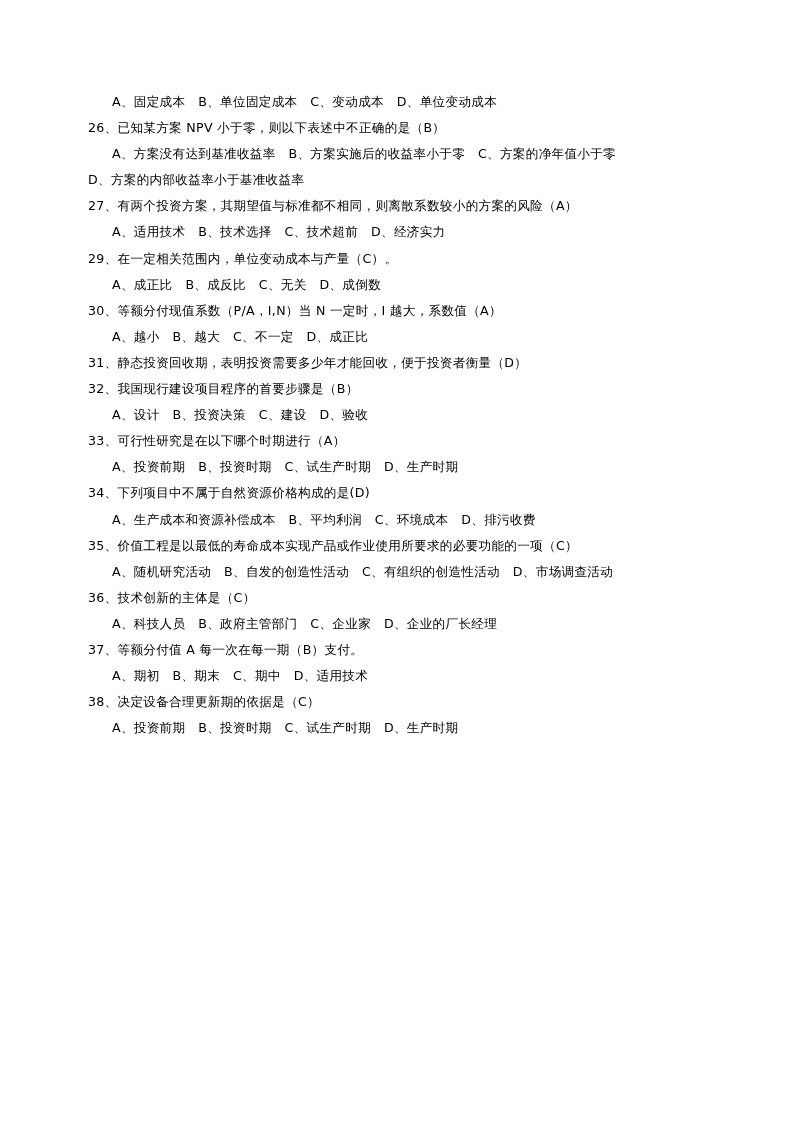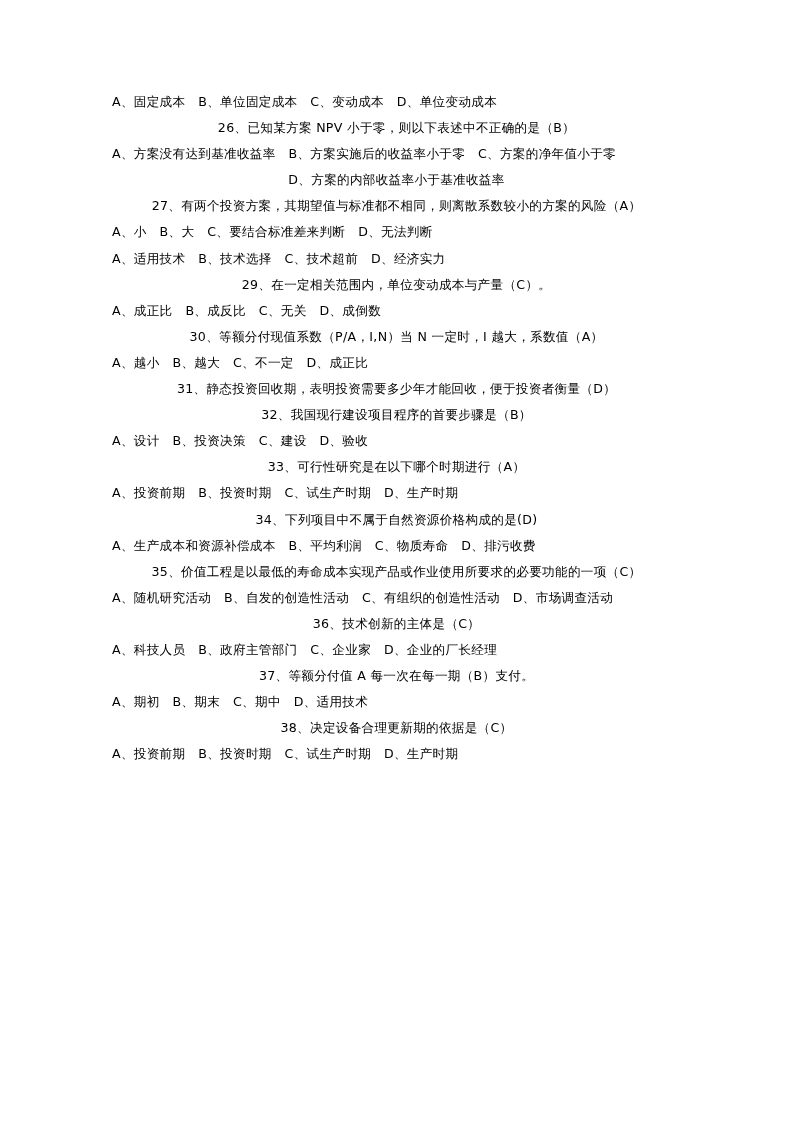--- a/index.html
+++ b/index.html
@@ -22,21 +22,20 @@
     padding: 96px 88px 60px 88px;
   }
   .doc-body {
     font-size: 12.6px;
     line-height: 1.0;
   }
   .qline {
     margin: 0 0 13.5px 0;
     letter-spacing: 0.3px;
     white-space: pre-wrap;
-    text-align: center;
   }
   .qline.cont {
     text-indent: 0;
   }
   .opts {
     margin: 0 0 13.5px 0;
     text-indent: 24px;
     letter-spacing: 0.3px;
     white-space: pre-wrap;
   }
@@ -44,33 +43,32 @@
 </head>
 <body>
 
 <div class="page">
   <div class="doc-body" id="doc-body">
       <p class="opts">A、固定成本　B、单位固定成本　C、变动成本　D、单位变动成本</p>
       <p class="qline">26、已知某方案 NPV 小于零，则以下表述中不正确的是（B）</p>
       <p class="opts">A、方案没有达到基准收益率　B、方案实施后的收益率小于零　C、方案的净年值小于零</p>
       <p class="qline cont">D、方案的内部收益率小于基准收益率</p>
       <p class="qline">27、有两个投资方案，其期望值与标准都不相同，则离散系数较小的方案的风险（A）</p>
-      <p class="opts">A、小　B、大　C、要结合标准差来判断　D、无法判断</p>
       <p class="opts">A、适用技术　B、技术选择　C、技术超前　D、经济实力</p>
       <p class="qline">29、在一定相关范围内，单位变动成本与产量（C）。</p>
       <p class="opts">A、成正比　B、成反比　C、无关　D、成倒数</p>
       <p class="qline">30、等额分付现值系数（P/A，I,N）当 N 一定时，I 越大，系数值（A）</p>
       <p class="opts">A、越小　B、越大　C、不一定　D、成正比</p>
       <p class="qline">31、静态投资回收期，表明投资需要多少年才能回收，便于投资者衡量（D）</p>
       <p class="qline">32、我国现行建设项目程序的首要步骤是（B）</p>
       <p class="opts">A、设计　B、投资决策　C、建设　D、验收</p>
       <p class="qline">33、可行性研究是在以下哪个时期进行（A）</p>
       <p class="opts">A、投资前期　B、投资时期　C、试生产时期　D、生产时期</p>
       <p class="qline">34、下列项目中不属于自然资源价格构成的是(D)</p>
-      <p class="opts">A、生产成本和资源补偿成本　B、平均利润　C、物质寿命　D、排污收费</p>
+      <p class="opts">A、生产成本和资源补偿成本　B、平均利润　C、环境成本　D、排污收费</p>
       <p class="qline">35、价值工程是以最低的寿命成本实现产品或作业使用所要求的必要功能的一项（C）</p>
       <p class="opts">A、随机研究活动　B、自发的创造性活动　C、有组织的创造性活动　D、市场调查活动</p>
       <p class="qline">36、技术创新的主体是（C）</p>
       <p class="opts">A、科技人员　B、政府主管部门　C、企业家　D、企业的厂长经理</p>
       <p class="qline">37、等额分付值 A 每一次在每一期（B）支付。</p>
       <p class="opts">A、期初　B、期末　C、期中　D、适用技术</p>
       <p class="qline">38、决定设备合理更新期的依据是（C）</p>
       <p class="opts">A、投资前期　B、投资时期　C、试生产时期　D、生产时期</p>
     </div>
 </div>

